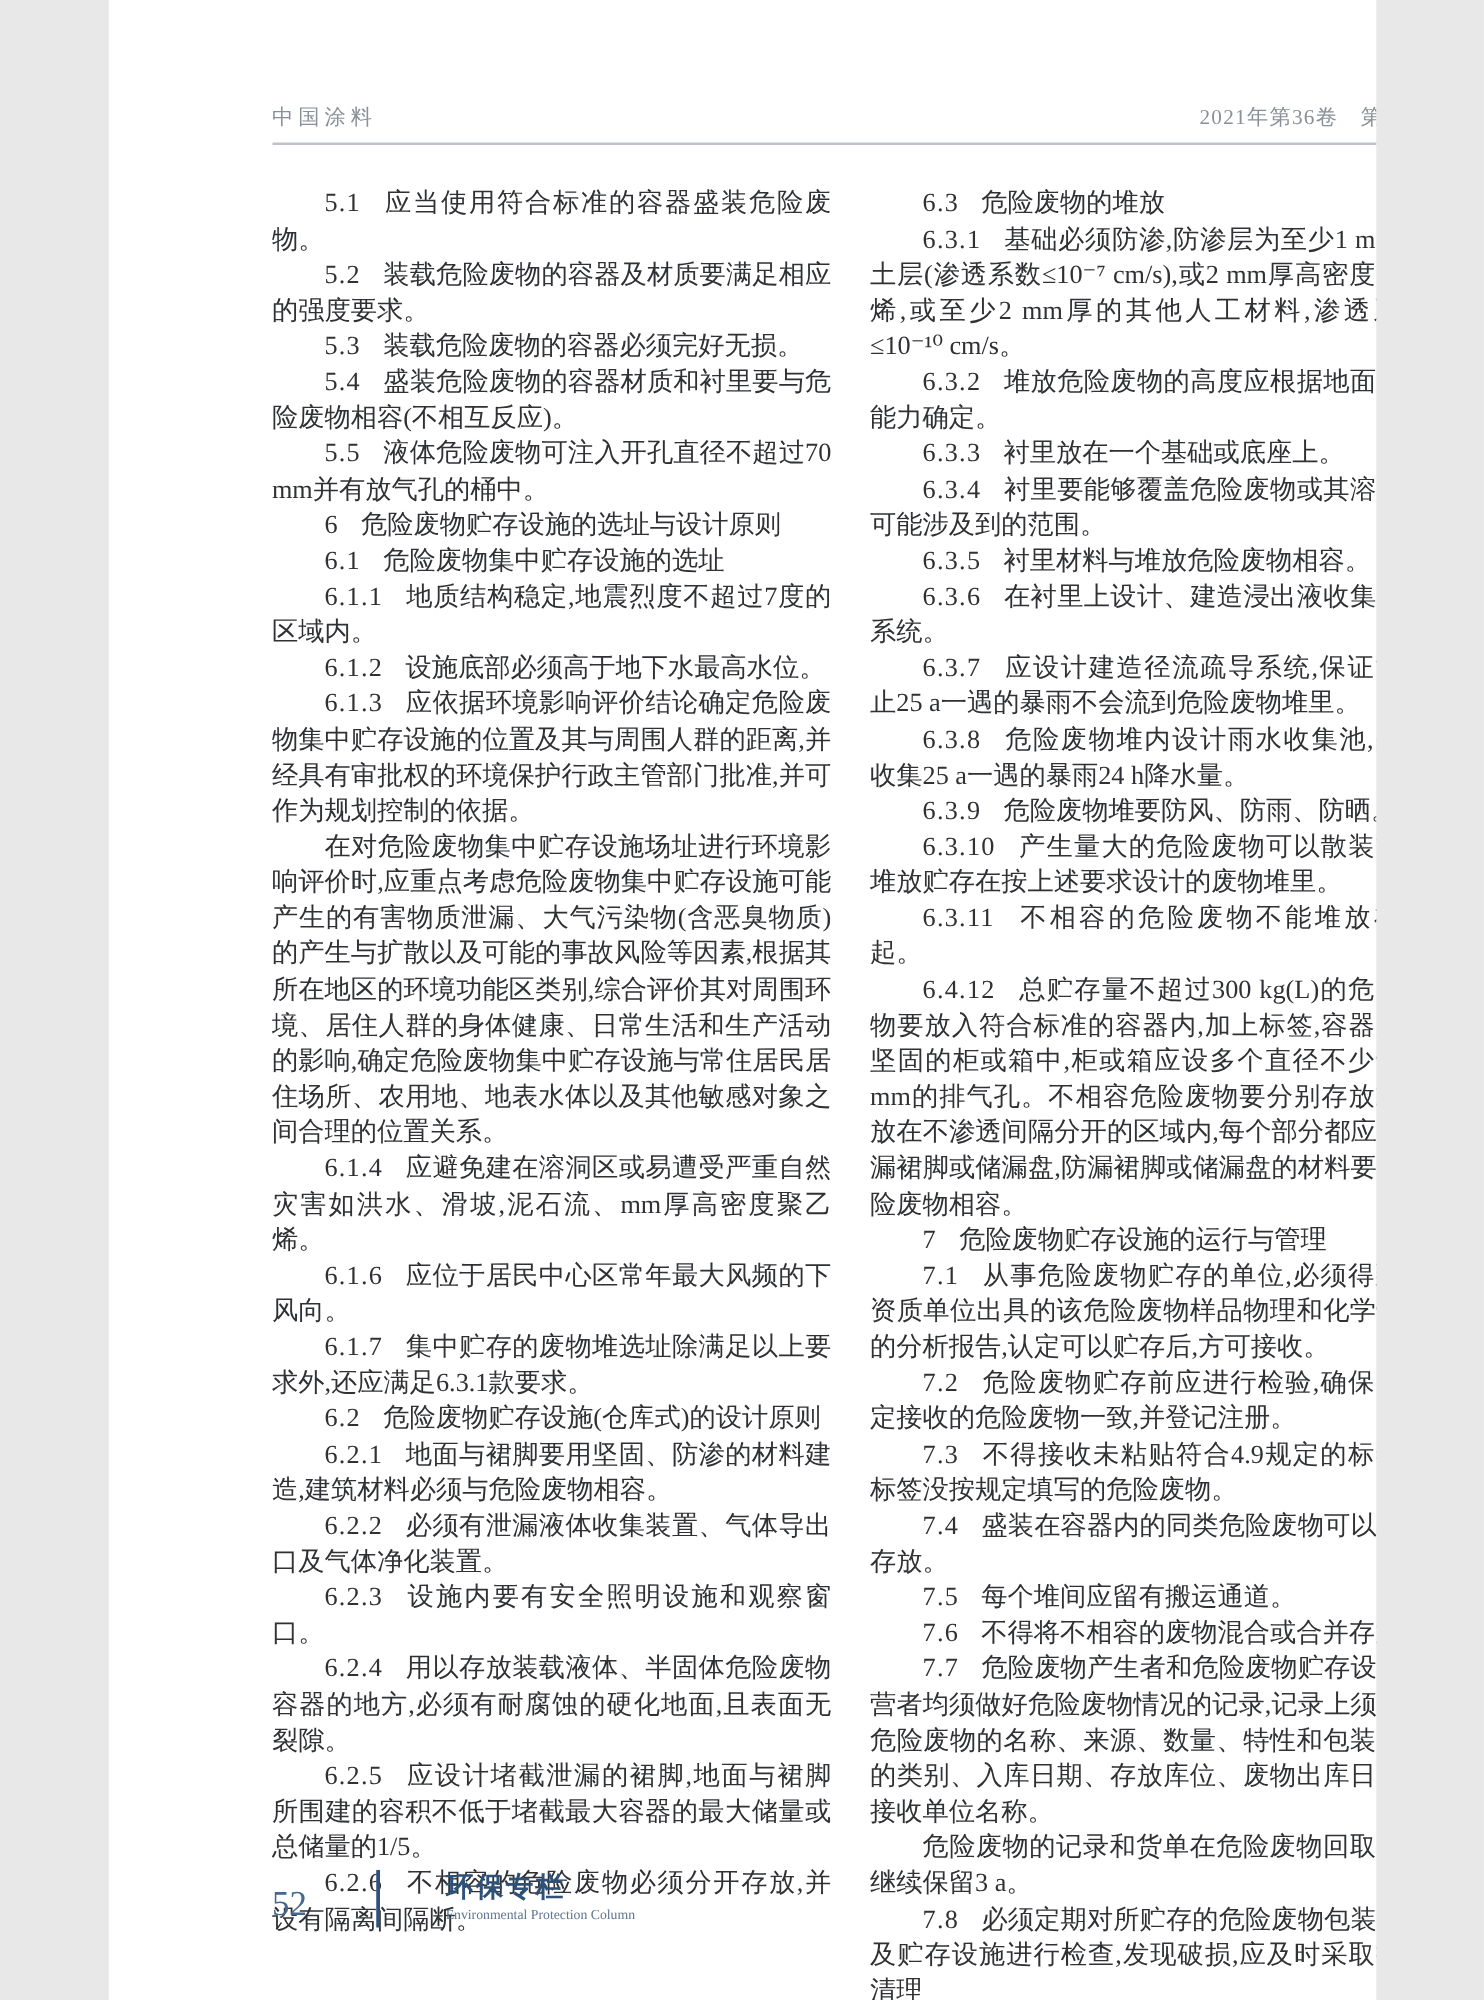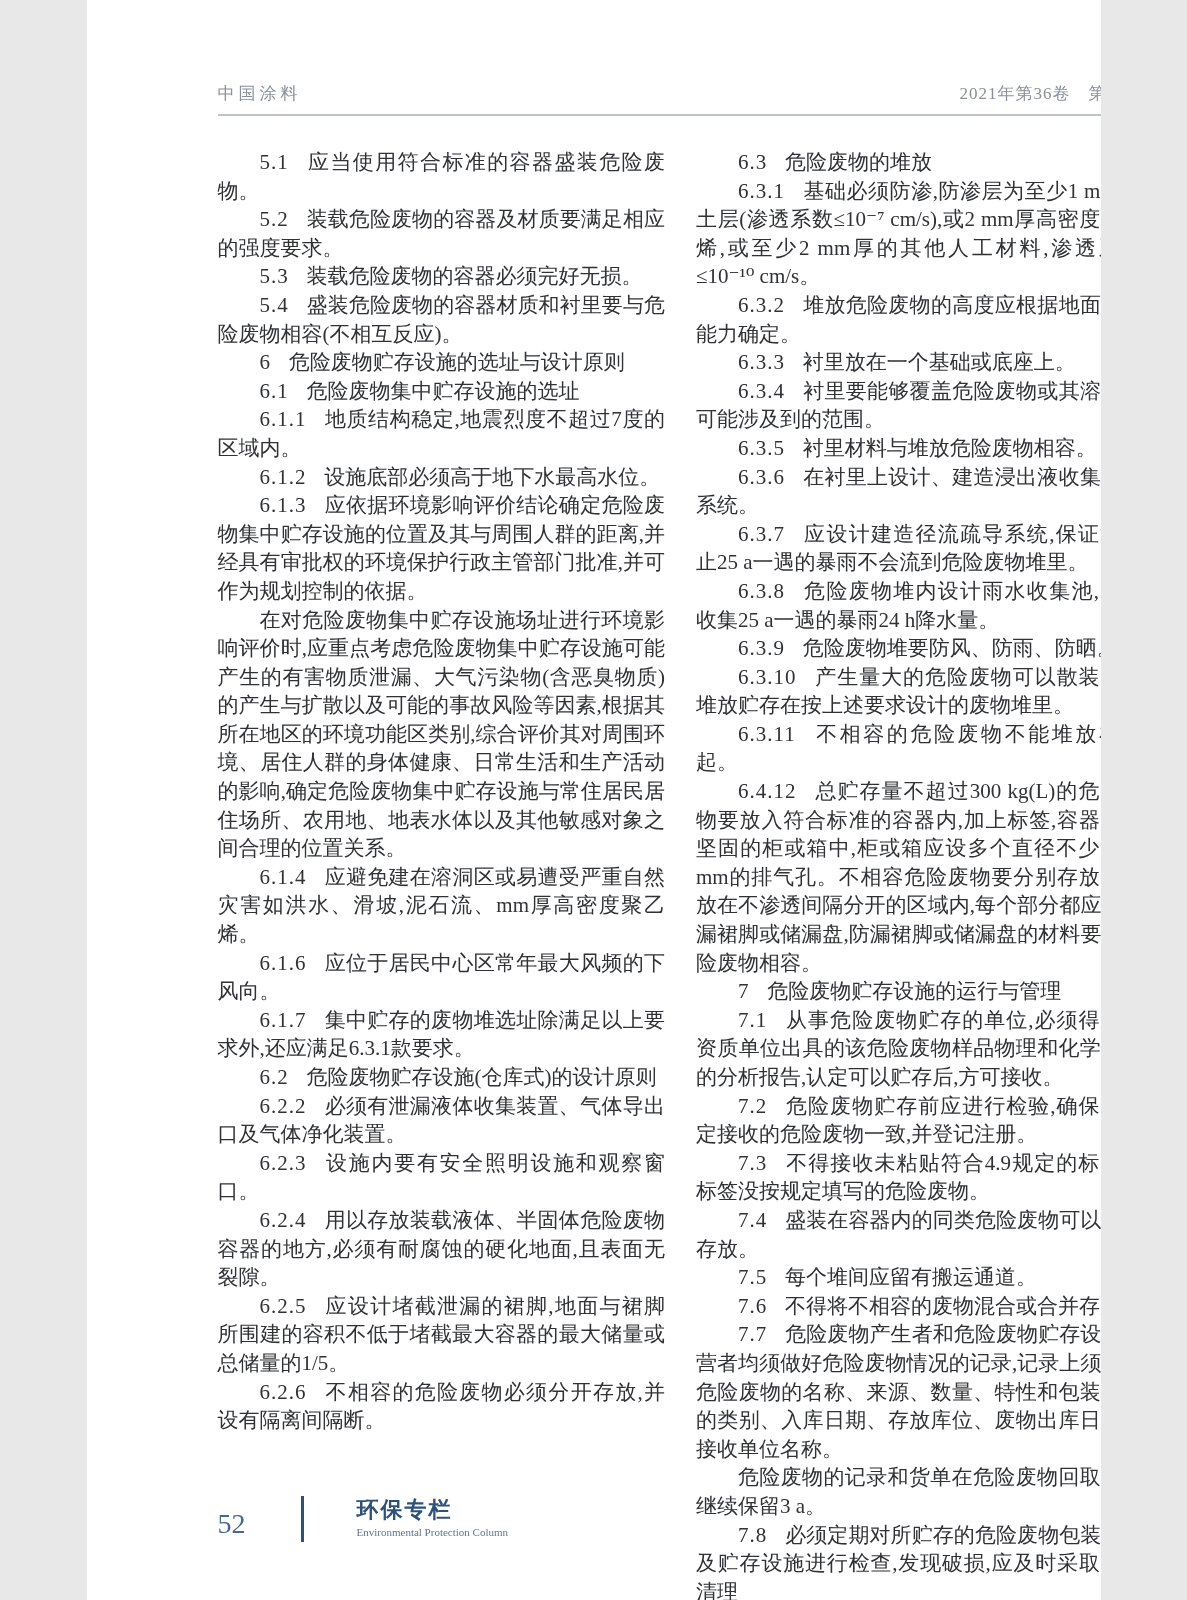--- a/index.html
+++ b/index.html
@@ -112,20 +112,21 @@
     <div class="column">
 
         <p class="para"><span class="clause-num">5.1</span><span class="clause-text">应当使用符合标准的容器盛装危险废物。</span></p>
 
         <p class="para"><span class="clause-num">5.2</span><span class="clause-text">装载危险废物的容器及材质要满足相应的强度要求。</span></p>
 
         <p class="para"><span class="clause-num">5.3</span><span class="clause-text">装载危险废物的容器必须完好无损。</span></p>
 
         <p class="para"><span class="clause-num">5.4</span><span class="clause-text">盛装危险废物的容器材质和衬里要与危险废物相容(不相互反应)。</span></p>
 
+        <p class="para"><span class="clause-num">5.5</span><span class="clause-text">液体危险废物可注入开孔直径不超过70 mm并有放气孔的桶中。</span></p>
 
         <p class="para"><span class="clause-num">6</span><span class="clause-text">危险废物贮存设施的选址与设计原则</span></p>
 
         <p class="para"><span class="clause-num">6.1</span><span class="clause-text">危险废物集中贮存设施的选址</span></p>
 
         <p class="para"><span class="clause-num">6.1.1</span><span class="clause-text">地质结构稳定,地震烈度不超过7度的区域内。</span></p>
 
         <p class="para"><span class="clause-num">6.1.2</span><span class="clause-text">设施底部必须高于地下水最高水位。</span></p>
 
         <p class="para"><span class="clause-num">6.1.3</span><span class="clause-text">应依据环境影响评价结论确定危险废物集中贮存设施的位置及其与周围人群的距离,并经具有审批权的环境保护行政主管部门批准,并可作为规划控制的依据。</span></p>
@@ -134,20 +135,21 @@
 
         <p class="para"><span class="clause-num">6.1.4</span><span class="clause-text">应避免建在溶洞区或易遭受严重自然灾害如洪水、滑坡,泥石流、mm厚高密度聚乙烯。</span></p>
 
 
         <p class="para"><span class="clause-num">6.1.6</span><span class="clause-text">应位于居民中心区常年最大风频的下风向。</span></p>
 
         <p class="para"><span class="clause-num">6.1.7</span><span class="clause-text">集中贮存的废物堆选址除满足以上要求外,还应满足6.3.1款要求。</span></p>
 
         <p class="para"><span class="clause-num">6.2</span><span class="clause-text">危险废物贮存设施(仓库式)的设计原则</span></p>
 
+        <p class="para"><span class="clause-num">6.2.1</span><span class="clause-text">地面与裙脚要用坚固、防渗的材料建造,建筑材料必须与危险废物相容。</span></p>
 
         <p class="para"><span class="clause-num">6.2.2</span><span class="clause-text">必须有泄漏液体收集装置、气体导出口及气体净化装置。</span></p>
 
         <p class="para"><span class="clause-num">6.2.3</span><span class="clause-text">设施内要有安全照明设施和观察窗口。</span></p>
 
         <p class="para"><span class="clause-num">6.2.4</span><span class="clause-text">用以存放装载液体、半固体危险废物容器的地方,必须有耐腐蚀的硬化地面,且表面无裂隙。</span></p>
 
         <p class="para"><span class="clause-num">6.2.5</span><span class="clause-text">应设计堵截泄漏的裙脚,地面与裙脚所围建的容积不低于堵截最大容器的最大储量或总储量的1/5。</span></p>
 
         <p class="para"><span class="clause-num">6.2.6</span><span class="clause-text">不相容的危险废物必须分开存放,并设有隔离间隔断。</span></p>

